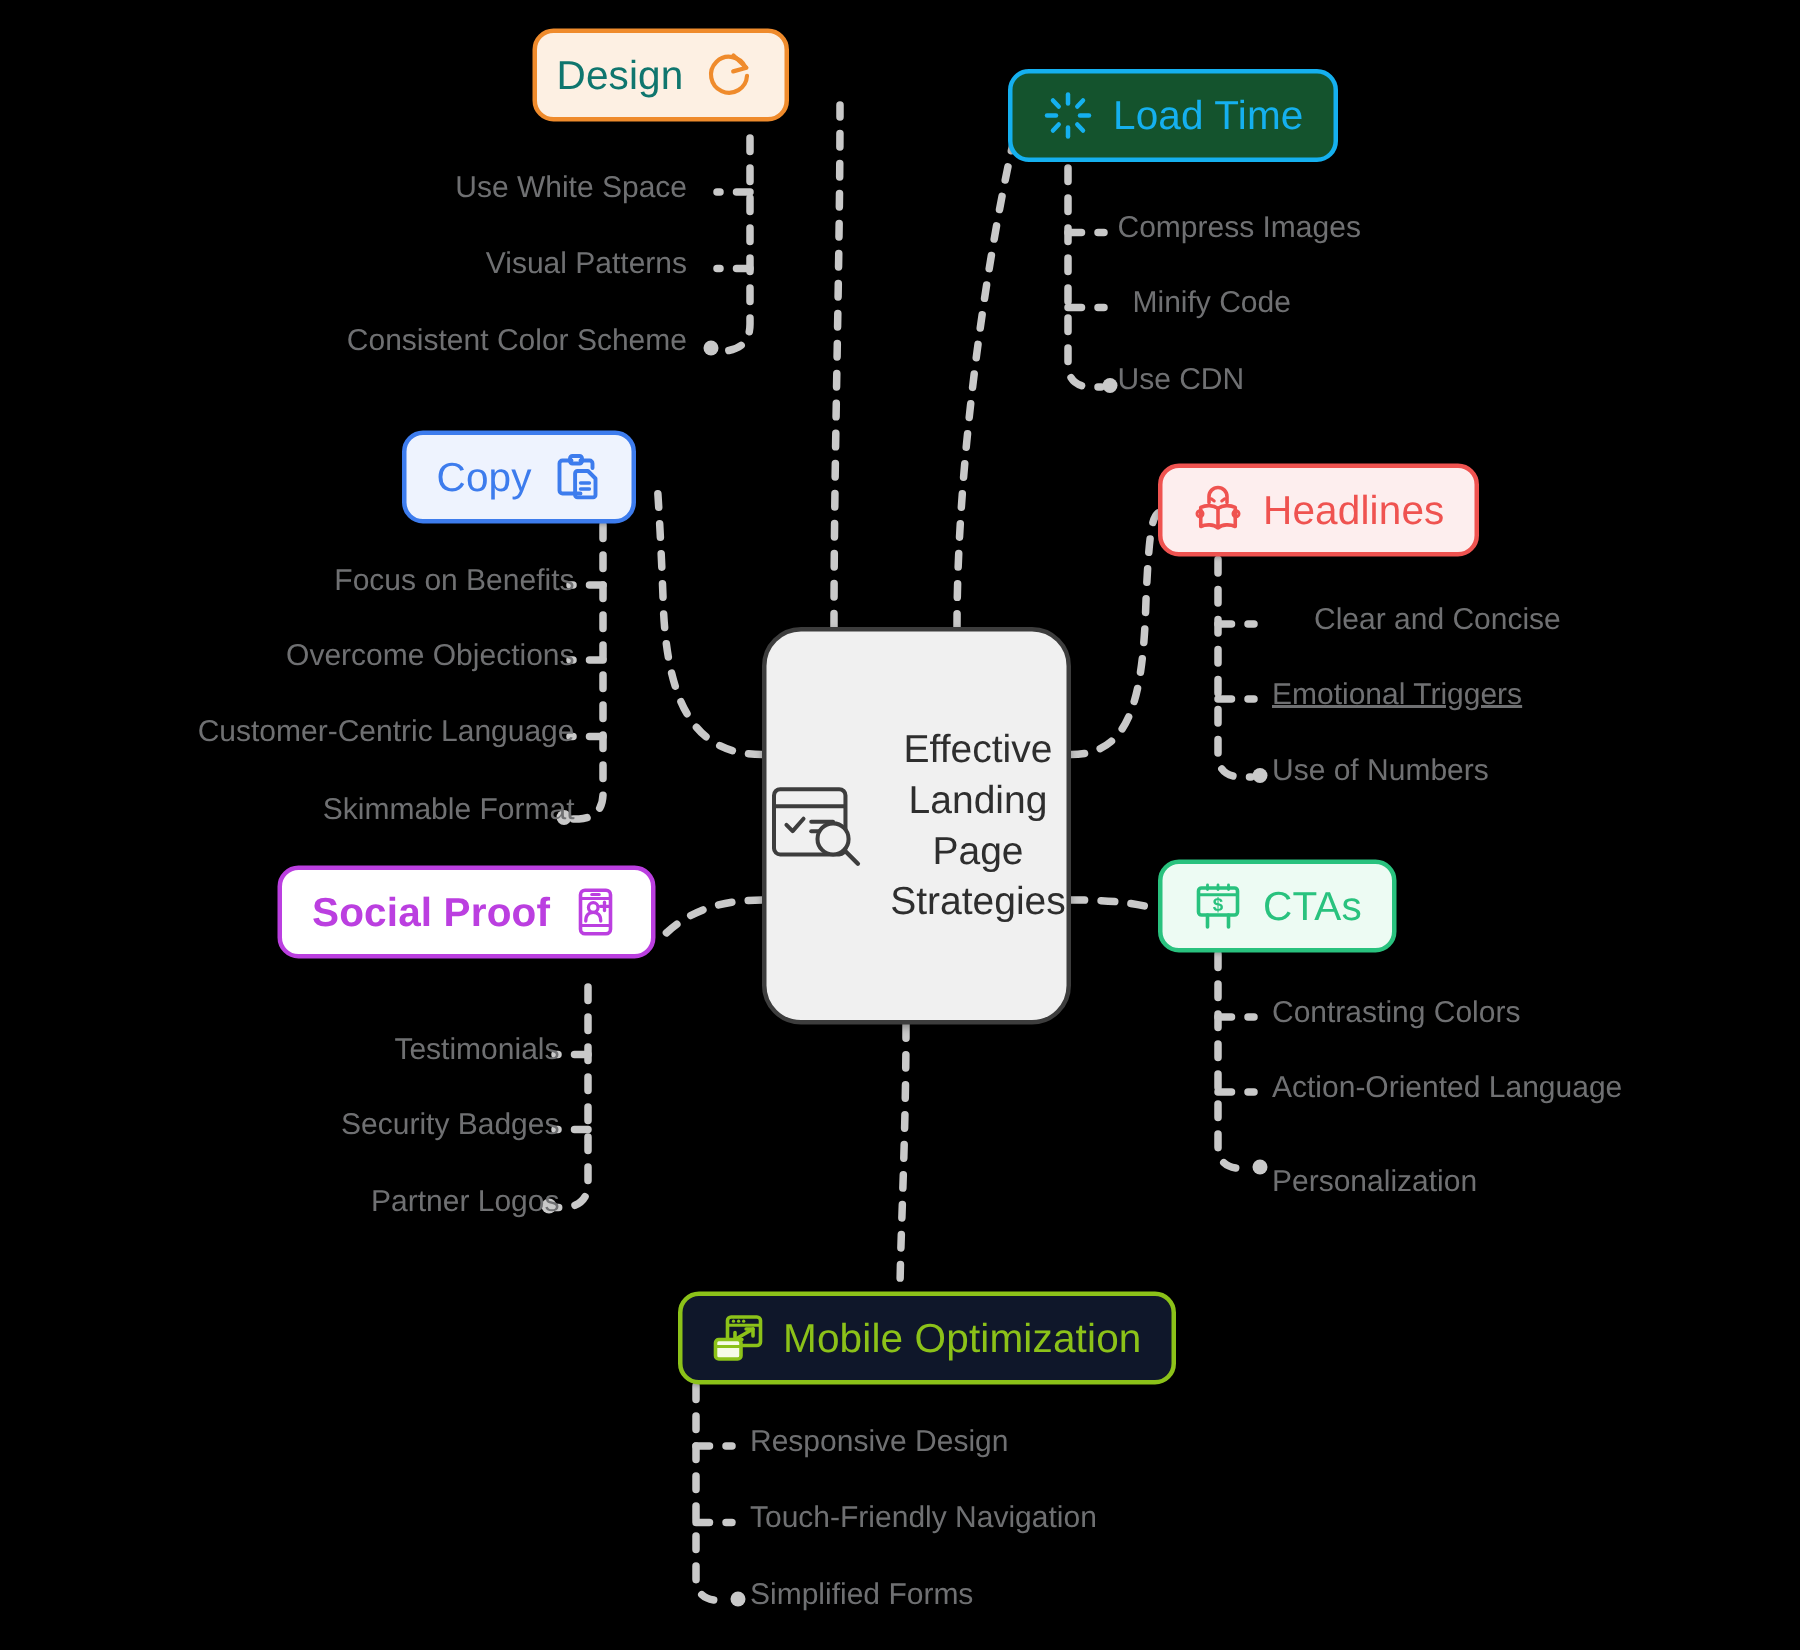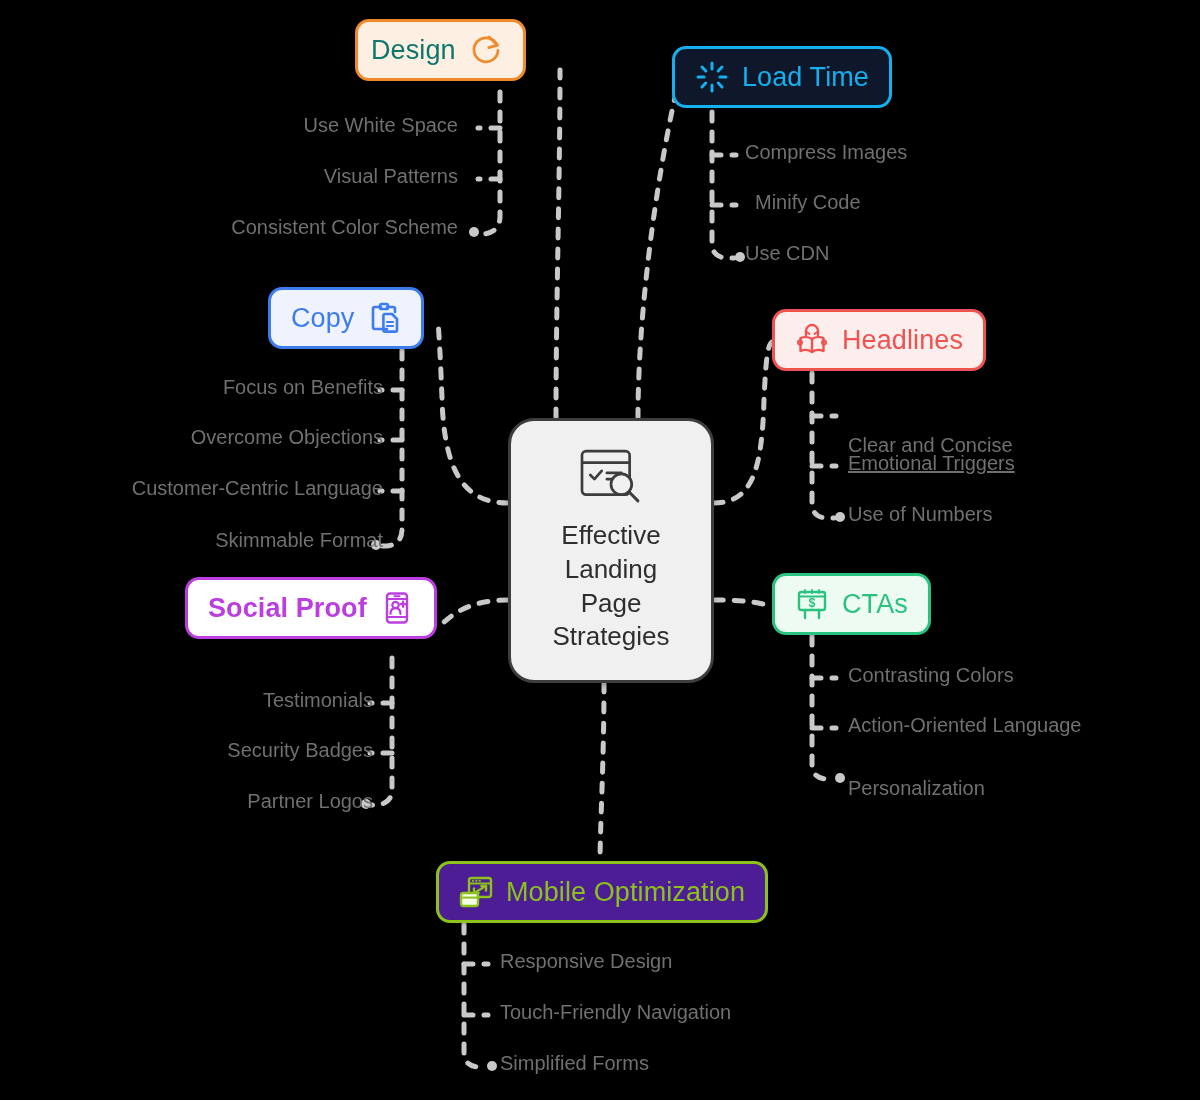--- a/index.html
+++ b/index.html
@@ -24,21 +24,21 @@
     box-sizing:border-box;white-space:nowrap;
     box-shadow:0 1px 3px rgba(0,0,0,.25);
   }
   .node .label{font-size:27px;line-height:1;letter-spacing:.1px;}
   .node .ico{width:34px;height:34px;flex:0 0 34px;display:block;}
 
   
   #center{
     position:absolute;left:508px;top:418px;width:206px;height:265px;
     background:#f0f0f0;border:3px solid #3d3d3d;border-radius:26px;
-    display:flex;flex-direction:column;align-items:center;justify-content:center;
+    display:flex;flex-direction:row;align-items:center;justify-content:center;
     gap:14px;box-sizing:border-box;box-shadow:0 2px 5px rgba(0,0,0,.3);
   }
   #center .ctitle{
     font-size:26px;line-height:1.3;color:#2e2e2e;text-align:center;
   }
   #center .cico{width:68px;height:58px;display:block;}
 
   
   .leaf{
     position:absolute;font-size:20px;color:#6f7072;white-space:nowrap;line-height:1;
@@ -126,21 +126,21 @@
     <span class="label">Design</span>
     <svg class="ico" viewBox="0 0 34 34">
       <path d="M28,12 A12,12 0 1 0 29,17.5" fill="none" stroke="#ef8b2c" stroke-width="2.8" stroke-linecap="round"></path>
       <polyline points="20,4 28.6,12.2 19.8,14.6" fill="none" stroke="#ef8b2c" stroke-width="2.8" stroke-linecap="round" stroke-linejoin="round"></polyline>
     </svg>
   </div>
   <div class="leaf r" style="right:742px;top:115px;">Use White Space</div>
   <div class="leaf r" style="right:742px;top:166px;">Visual Patterns</div>
   <div class="leaf r" style="right:742px;top:217px;">Consistent Color Scheme</div>
 
-  <div class="node" style="left:672px;top:46px;background:#0f172a;border-color:#15b0ef;color:#15b0ef;">
+  <div class="node" style="left:672px;top:46px;background:#14532d;border-color:#15b0ef;color:#15b0ef;">
     <svg class="ico" viewBox="0 0 34 34">
       <g stroke="#15b0ef" stroke-width="3" stroke-linecap="round">
         <line x1="17" y1="3" x2="17" y2="9"></line>
         <line x1="27" y1="7" x2="23.2" y2="11"></line>
         <line x1="31" y1="17" x2="25" y2="17"></line>
         <line x1="27" y1="27" x2="23.2" y2="23"></line>
         <line x1="17" y1="31" x2="17" y2="25"></line>
         <line x1="7" y1="27" x2="10.8" y2="23"></line>
         <line x1="3" y1="17" x2="9" y2="17"></line>
         <line x1="7" y1="7" x2="10.8" y2="11"></line>
@@ -173,21 +173,21 @@
       <path d="M11,12 V8 A6,6 0 0 1 23,8 V12" fill="none" stroke="#ef5350" stroke-width="2.4" stroke-linecap="round"></path>
       <path d="M12.5,9.5 L14.5,11 M21.5,9.5 L19.5,11" stroke="#ef5350" stroke-width="2" stroke-linecap="round"></path>
       <path d="M17,16 V29" stroke="#ef5350" stroke-width="2.4" stroke-linecap="round"></path>
       <path d="M17,16 C14,13.6 9,13.6 5.5,15.2 V28 C9,26.4 14,26.4 17,29" fill="none" stroke="#ef5350" stroke-width="2.4" stroke-linejoin="round"></path>
       <path d="M17,16 C20,13.6 25,13.6 28.5,15.2 V28 C25,26.4 20,26.4 17,29" fill="none" stroke="#ef5350" stroke-width="2.4" stroke-linejoin="round"></path>
       <circle cx="5" cy="19.5" r="2" fill="none" stroke="#ef5350" stroke-width="2"></circle>
       <circle cx="29" cy="19.5" r="2" fill="none" stroke="#ef5350" stroke-width="2"></circle>
     </svg>
     <span class="label">Headlines</span>
   </div>
-  <div class="leaf l" style="left:848px;top:403px;margin-top:32px;">Clear and Concise</div>
+  <div class="leaf l" style="left:876px;top:403px;">Clear and Concise</div>
   <div class="leaf l" style="left:848px;top:453px;text-decoration:underline;">Emotional Triggers</div>
   <div class="leaf l" style="left:848px;top:504px;">Use of Numbers</div>
 
   <div class="node" style="left:185px;top:577px;background:#ffffff;border-color:#bb3fe0;color:#bb3fe0;font-weight:bold;">
     <span class="label">Social Proof</span>
     <svg class="ico" viewBox="0 0 34 34">
       <rect x="7" y="2.5" width="20" height="29" rx="3" fill="none" stroke="#bb3fe0" stroke-width="2.4"></rect>
       <line x1="7" y1="8" x2="27" y2="8" stroke="#bb3fe0" stroke-width="2"></line>
       <line x1="7" y1="26" x2="27" y2="26" stroke="#bb3fe0" stroke-width="2"></line>
       <line x1="14.5" y1="5.3" x2="19.5" y2="5.3" stroke="#bb3fe0" stroke-width="2" stroke-linecap="round"></line>
@@ -215,21 +215,21 @@
         <line x1="10" y1="23" x2="10" y2="31"></line>
         <line x1="24" y1="23" x2="24" y2="31"></line>
       </g>
     </svg>
     <span class="label">CTAs</span>
   </div>
   <div class="leaf l" style="left:848px;top:665px;">Contrasting Colors</div>
   <div class="leaf l" style="left:848px;top:715px;">Action-Oriented Language</div>
   <div class="leaf l" style="left:848px;top:766px;margin-top:12px;">Personalization</div>
 
-  <div class="node" style="left:436px;top:861px;background:#4c1d95;border-color:#8cc219;color:#8cc219;text-align:right;">
+  <div class="node" style="left:452px;top:861px;background:#0f172a;border-color:#8cc219;color:#8cc219;text-align:right;">
     <svg class="ico" viewBox="0 0 34 34">
       <rect x="10" y="3" width="22" height="19" rx="2.4" fill="none" stroke="#8cc219" stroke-width="2.4"></rect>
       <line x1="10" y1="8.5" x2="32" y2="8.5" stroke="#8cc219" stroke-width="2"></line>
       <g fill="#8cc219">
         <circle cx="14" cy="5.8" r="1.1"></circle>
           <circle cx="17.4" cy="5.8" r="1.1"></circle>
           <circle cx="20.8" cy="5.8" r="1.1"></circle>
       </g>
       <path d="M15,18 L27,11" stroke="#8cc219" stroke-width="2.4" stroke-linecap="round"></path>
       <polyline points="15,13.4 15,18 19.6,18" fill="none" stroke="#8cc219" stroke-width="2.4" stroke-linecap="round" stroke-linejoin="round"></polyline>

